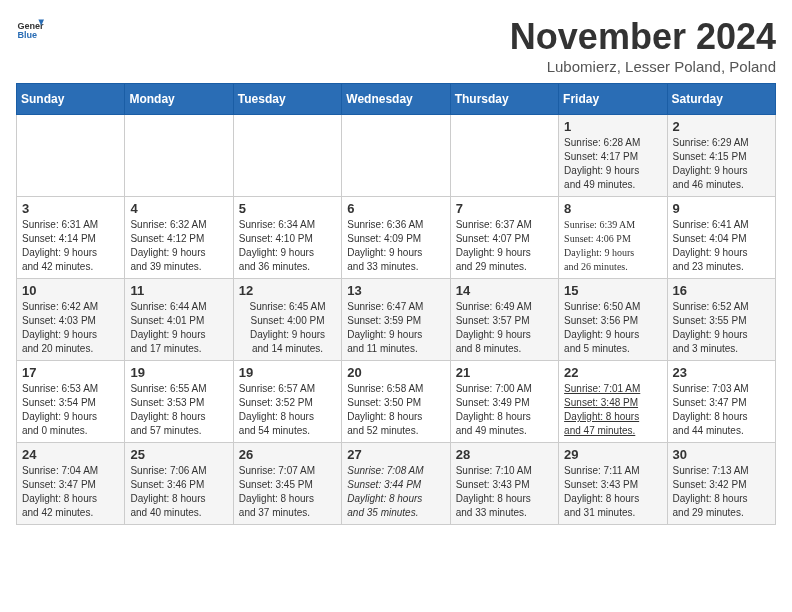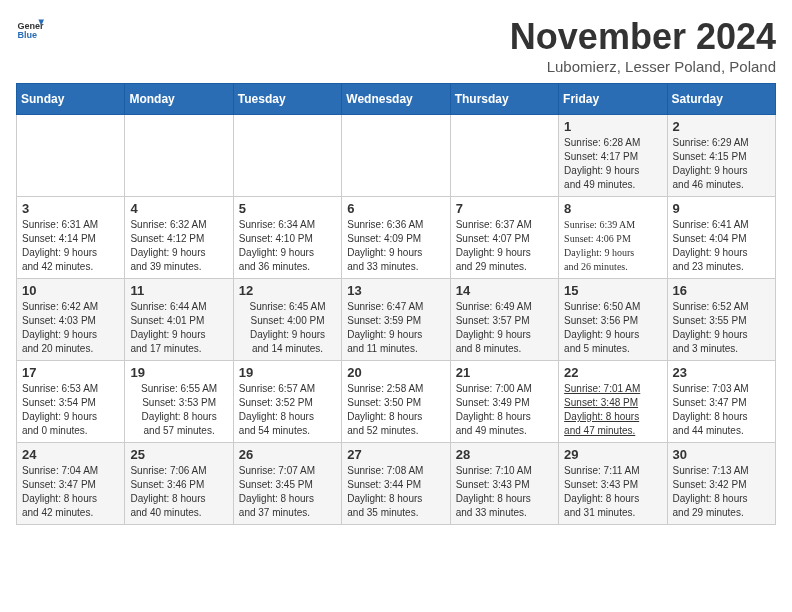--- a/index.html
+++ b/index.html
@@ -238,35 +238,35 @@
       <tr>
         <td>
           <span class="day-number">17</span>
           <div class="day-info" style="white-space: pre-line;">Sunrise: 6:53 AM
 Sunset: 3:54 PM
 Daylight: 9 hours
 and 0 minutes.</div>
         </td>
         <td>
           <span class="day-number">19</span>
-          <div class="day-info" style="white-space: pre-line; text-align: center;">Sunrise: 6:55 AM
+          <div class="day-info" style="white-space: pre-line;">Sunrise: 6:55 AM
 Sunset: 3:53 PM
 Daylight: 8 hours
 and 57 minutes.</div>
         </td>
         <td>
           <span class="day-number">19</span>
           <div class="day-info" style="white-space: pre-line;">Sunrise: 6:57 AM
 Sunset: 3:52 PM
 Daylight: 8 hours
 and 54 minutes.</div>
         </td>
         <td>
           <span class="day-number">20</span>
-          <div class="day-info" style="white-space: pre-line;">Sunrise: 2:58 AM
+          <div class="day-info" style="white-space: pre-line;">Sunrise: 6:58 AM
 Sunset: 3:50 PM
 Daylight: 8 hours
 and 52 minutes.</div>
         </td>
         <td>
           <span class="day-number">21</span>
           <div class="day-info" style="white-space: pre-line;">Sunrise: 7:00 AM
 Sunset: 3:49 PM
 Daylight: 8 hours
 and 49 minutes.</div>
@@ -303,21 +303,21 @@
         </td>
         <td>
           <span class="day-number">26</span>
           <div class="day-info" style="white-space: pre-line;">Sunrise: 7:07 AM
 Sunset: 3:45 PM
 Daylight: 8 hours
 and 37 minutes.</div>
         </td>
         <td>
           <span class="day-number">27</span>
-          <div class="day-info" style="white-space: pre-line;">Sunrise: 7:08 AM
+          <div class="day-info" style="white-space: pre-line; font-style: italic;">Sunrise: 7:08 AM
 Sunset: 3:44 PM
 Daylight: 8 hours
 and 35 minutes.</div>
         </td>
         <td>
           <span class="day-number">28</span>
           <div class="day-info" style="white-space: pre-line;">Sunrise: 7:10 AM
 Sunset: 3:43 PM
 Daylight: 8 hours
 and 33 minutes.</div>

